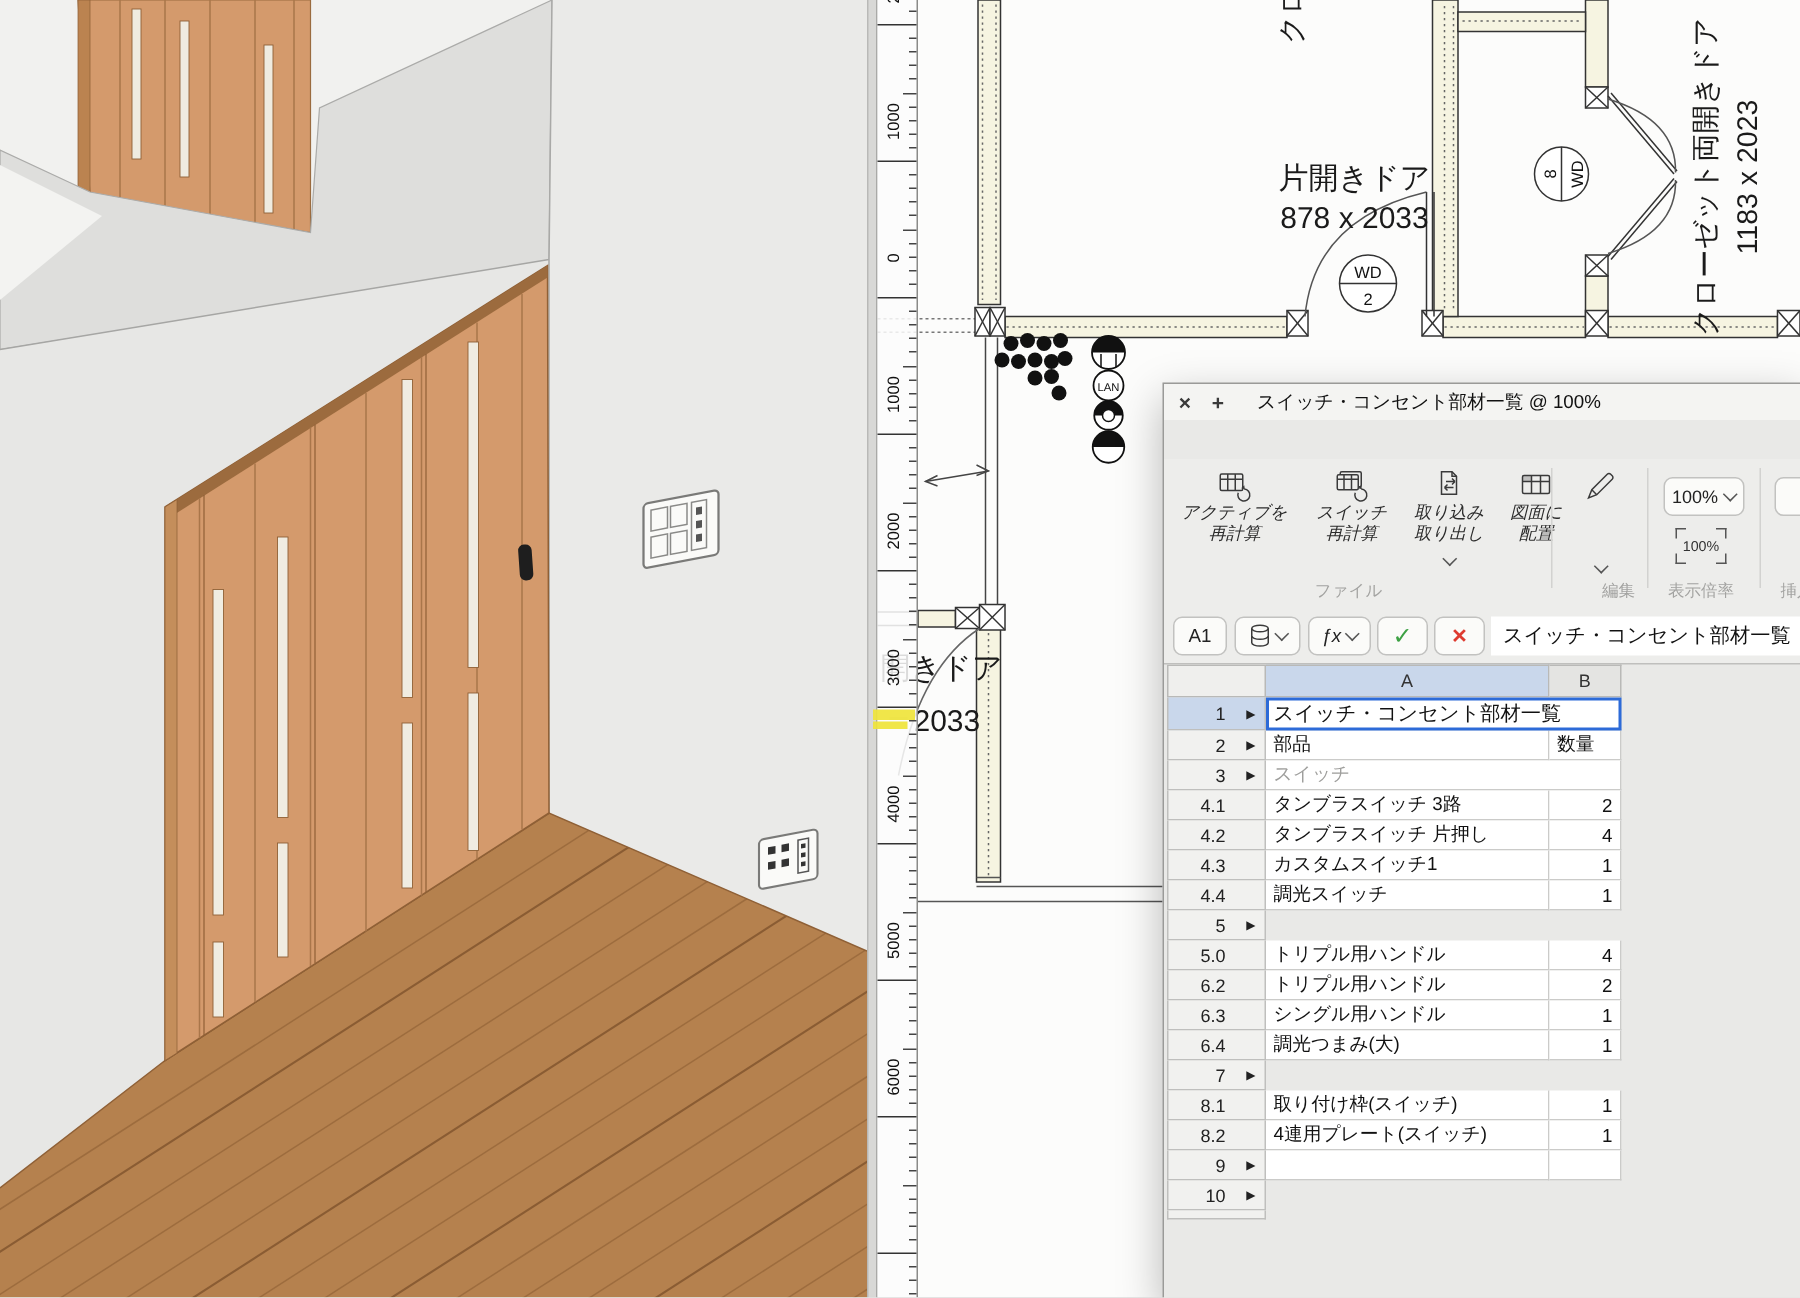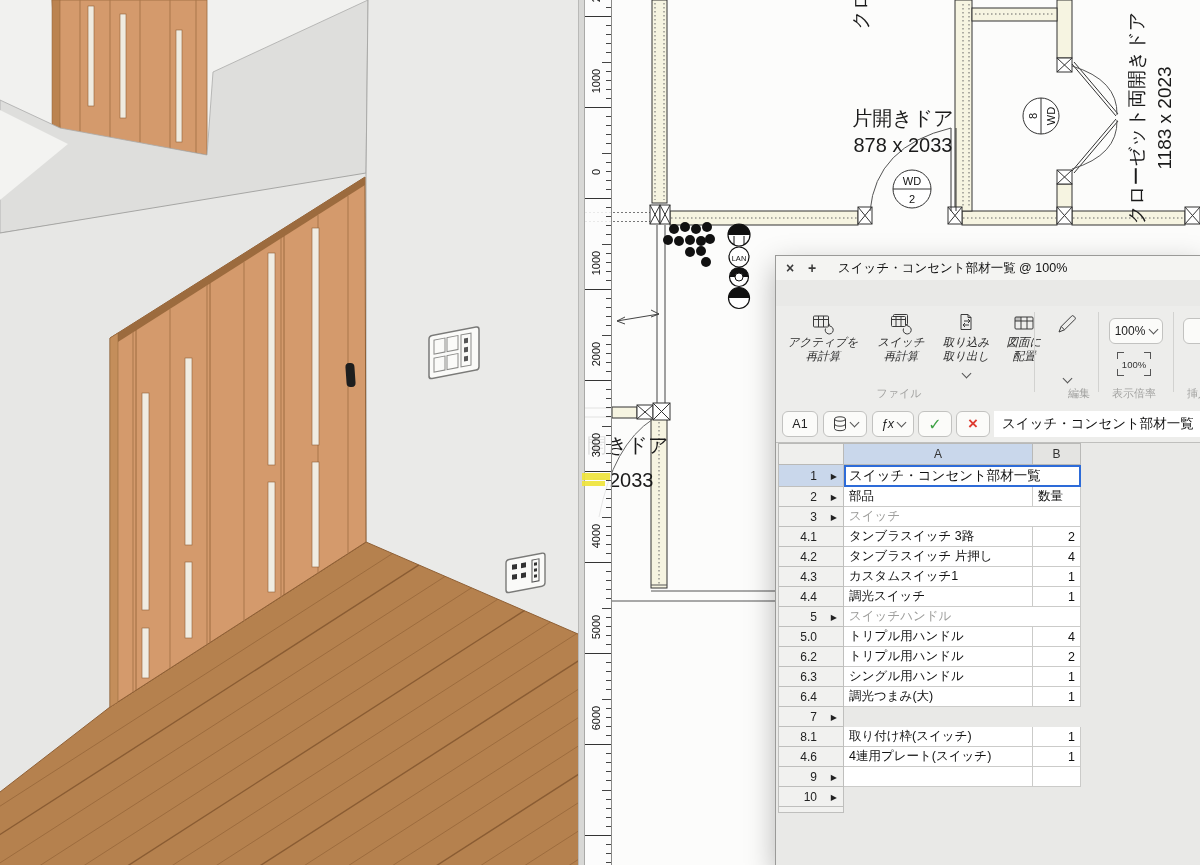--- a/index.html
+++ b/index.html
@@ -653,21 +653,20 @@
               <span>4.4</span>
             </div>
             <div class="cell cA">調光スイッチ</div>
             <div class="cell cB">1</div>
           </div>
           <div class="srow group">
             <div class="rnumcell">
               <span>5</span>
               <span class="rarr">▶</span>
             </div>
-            <div class="cell cA">スイッチハンドル</div>
           </div>
           <div class="srow item">
             <div class="rnumcell">
               <span>5.0</span>
             </div>
             <div class="cell cA">トリプル用ハンドル</div>
             <div class="cell cB">4</div>
           </div>
           <div class="srow item">
             <div class="rnumcell">
@@ -698,21 +697,21 @@
           </div>
           <div class="srow item">
             <div class="rnumcell">
               <span>8.1</span>
             </div>
             <div class="cell cA">取り付け枠(スイッチ)</div>
             <div class="cell cB">1</div>
           </div>
           <div class="srow item">
             <div class="rnumcell">
-              <span>4.6</span>
+              <span>8.2</span>
             </div>
             <div class="cell cA">4連用プレート(スイッチ)</div>
             <div class="cell cB">1</div>
           </div>
           <div class="srow item">
             <div class="rnumcell">
               <span>9</span>
               <span class="rarr">▶</span>
             </div>
             <div class="cell cA"></div>

